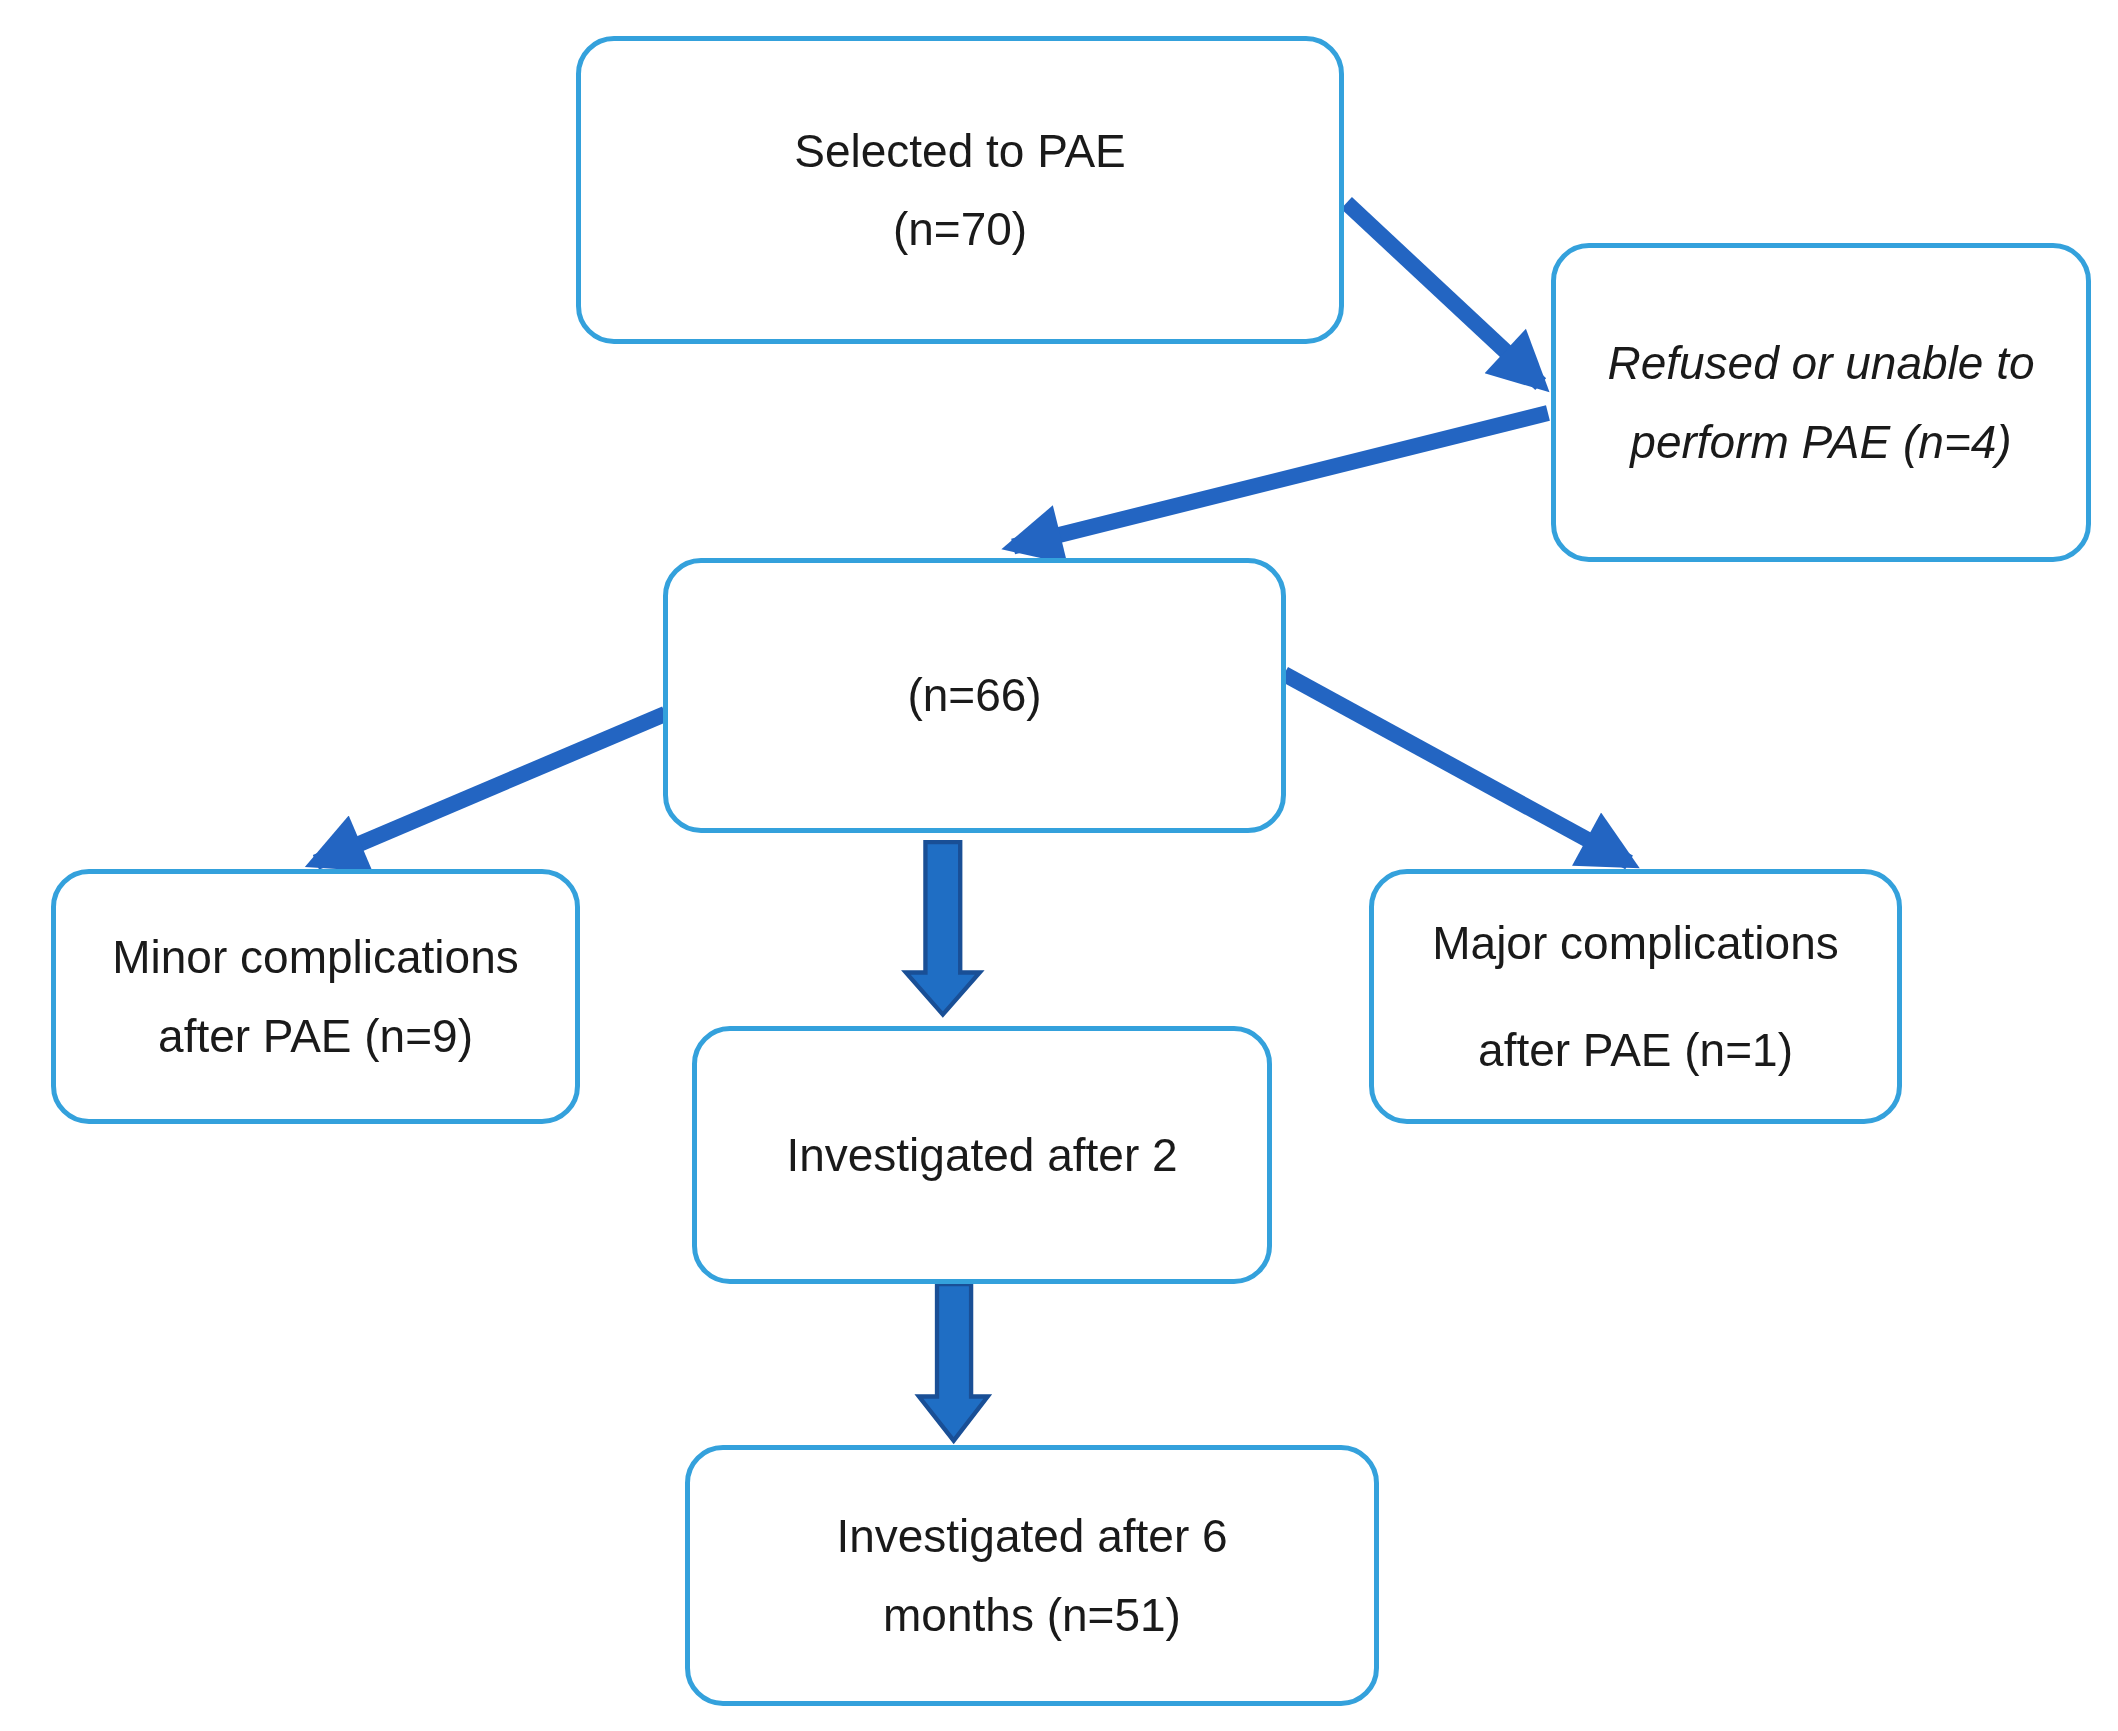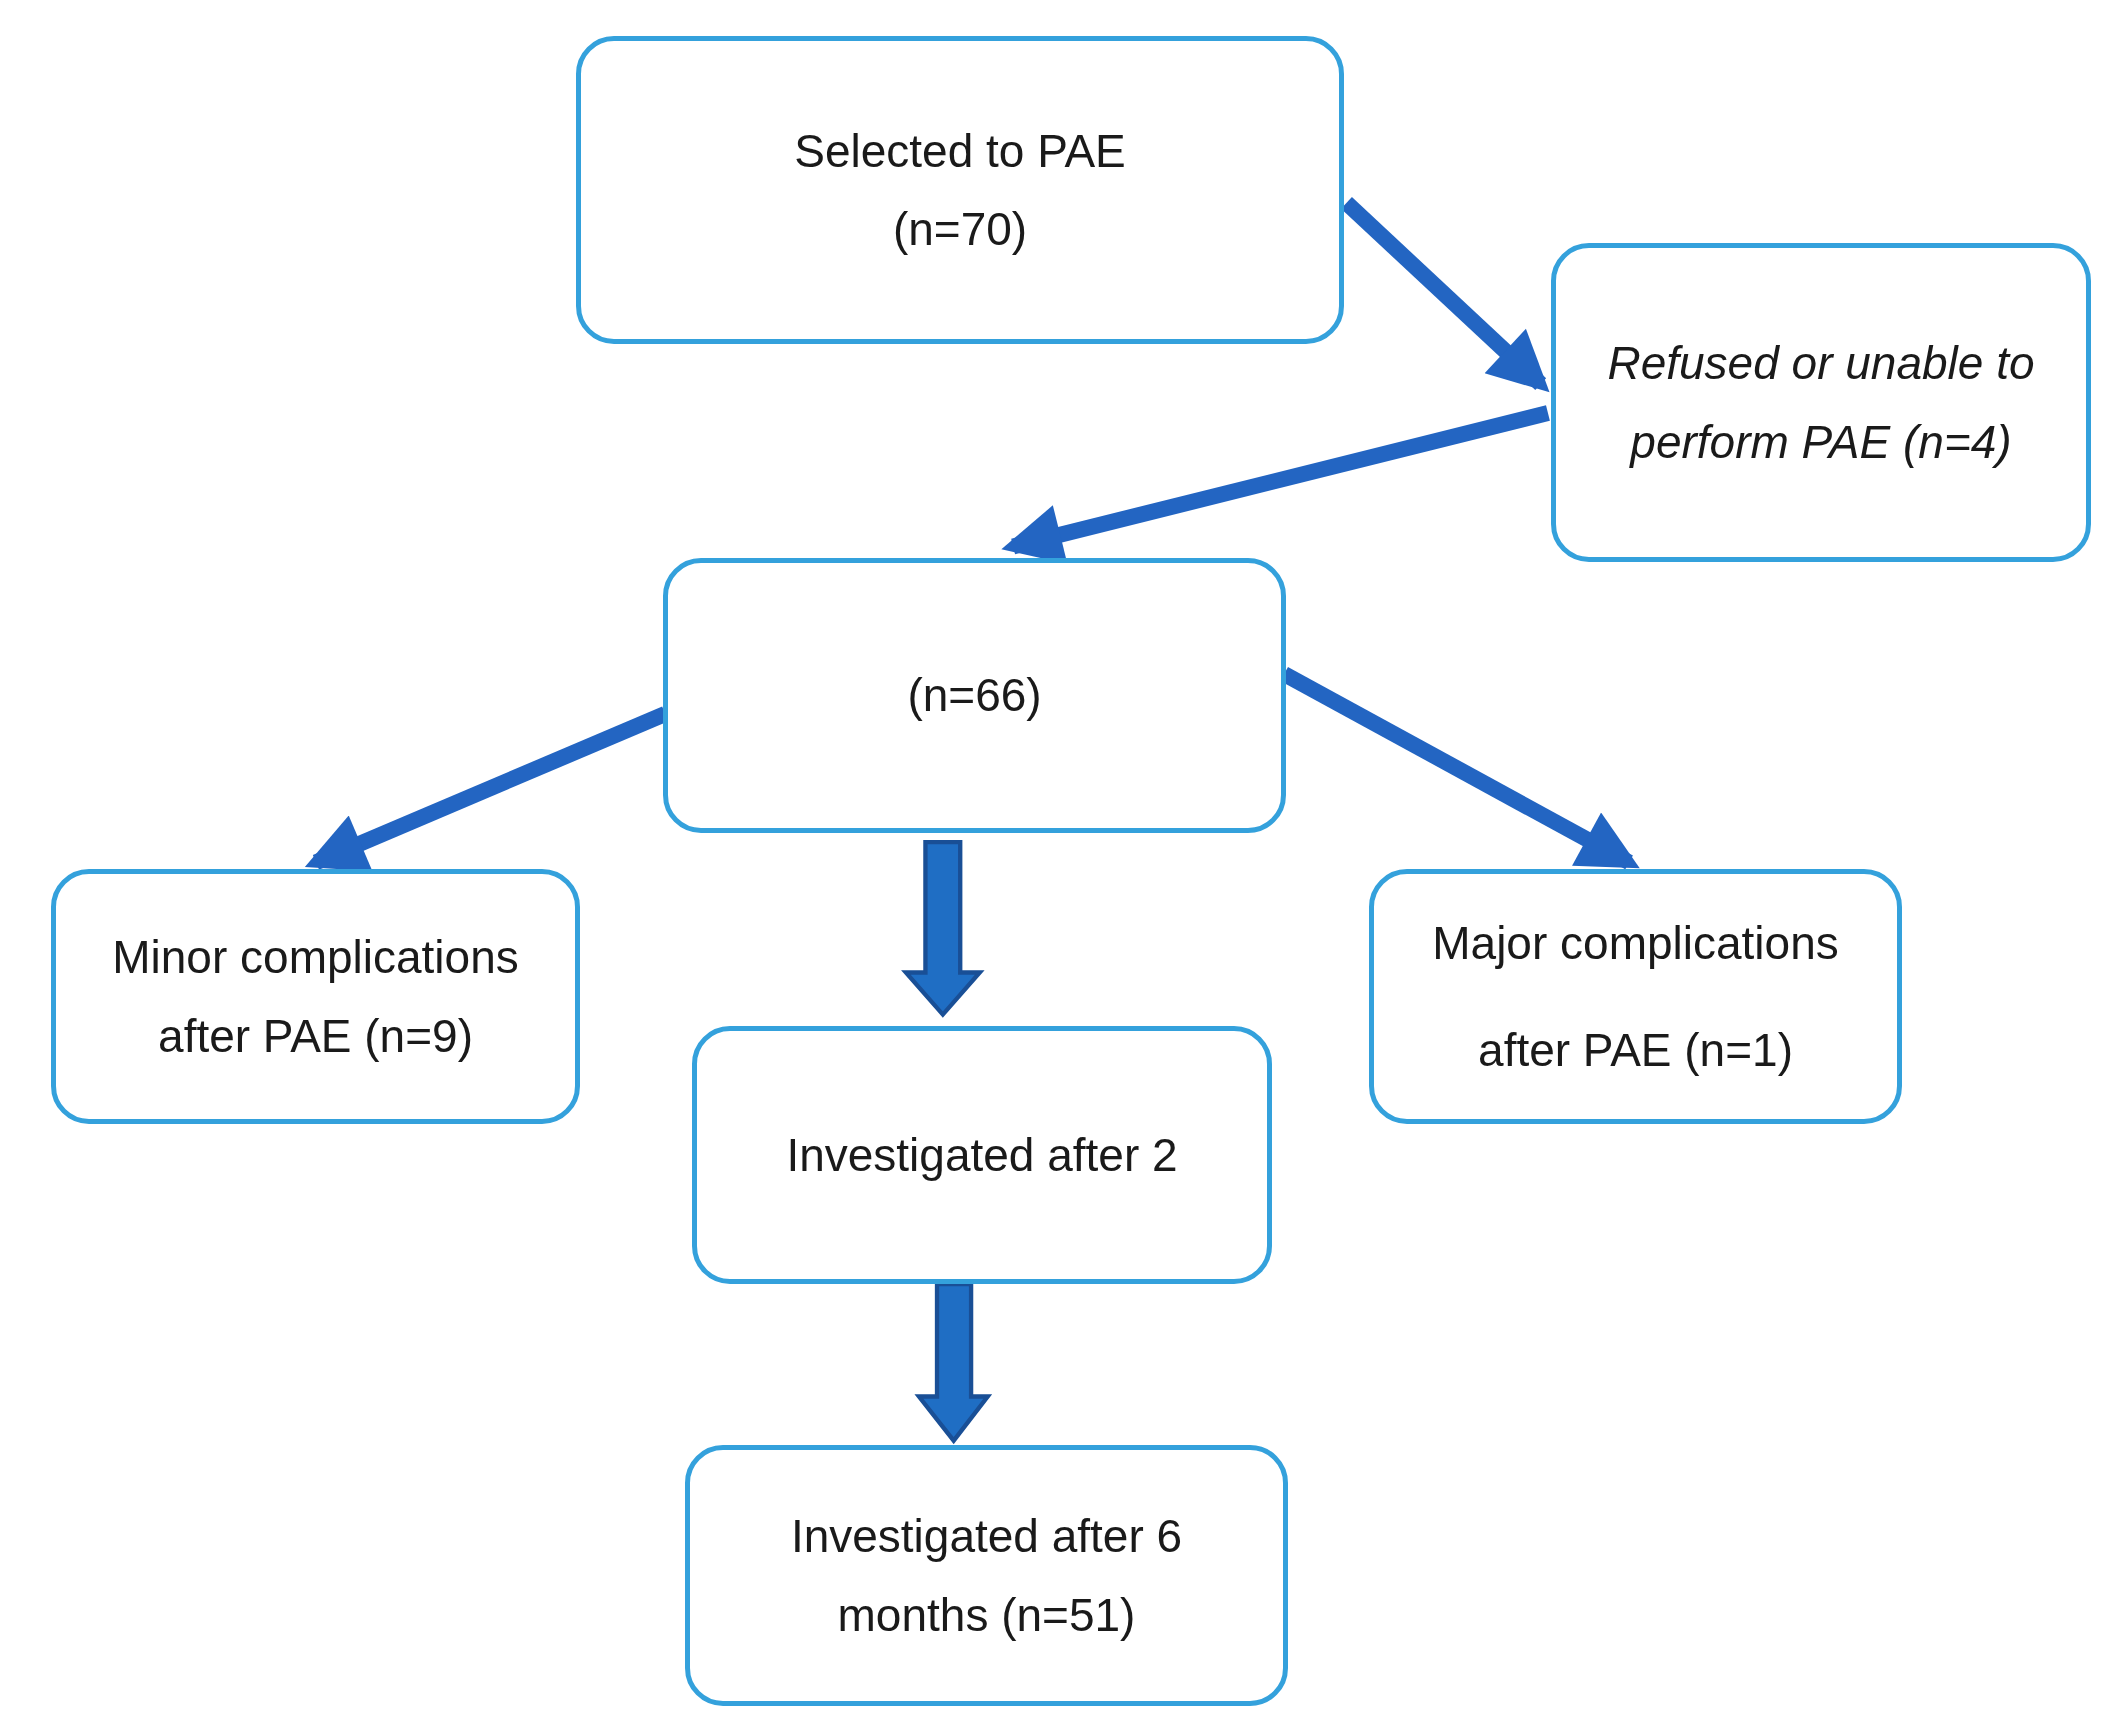--- a/index.html
+++ b/index.html
@@ -54,21 +54,21 @@
     stroke-width:6;
     stroke-linejoin:miter;
   }
   
   #n-selected   {left:576px;  top:36px;   width:768px; height:308px;}
   #n-refused    {left:1551px; top:243px;  width:540px;  height:319px;font-style:italic;}
   #n-invtotal   {left:663px;  top:558px;  width:623px;  height:275px;}
   #n-minor      {left:51px;   top:869px; width:529px;  height:255px;}
   #n-major      {left:1369px; top:869px; width:533px;  height:255px;gap:28px;}
   #n-after2     {left:692px;  top:1026px; width:580px;  height:258px;}
-  #n-after6     {left:685px;  top:1445px; width:603px;  height:261px;}
+  #n-after6     {left:685px;  top:1445px; width:694px;  height:261px;}
 </style>
 </head>
 <body>
 
 <div class="canvas">
 
   <svg class="overlay" viewBox="0 0 2924 2390" xmlns="http://www.w3.org/2000/svg">
     <defs>
       <marker id="ah" viewBox="0 0 10 10" refX="8" refY="5" markerWidth="4" markerHeight="3.8" orient="auto" markerUnits="strokeWidth">
         <path class="arrowhead-path" d="M0,0 L10,5 L0,10 z"></path>

